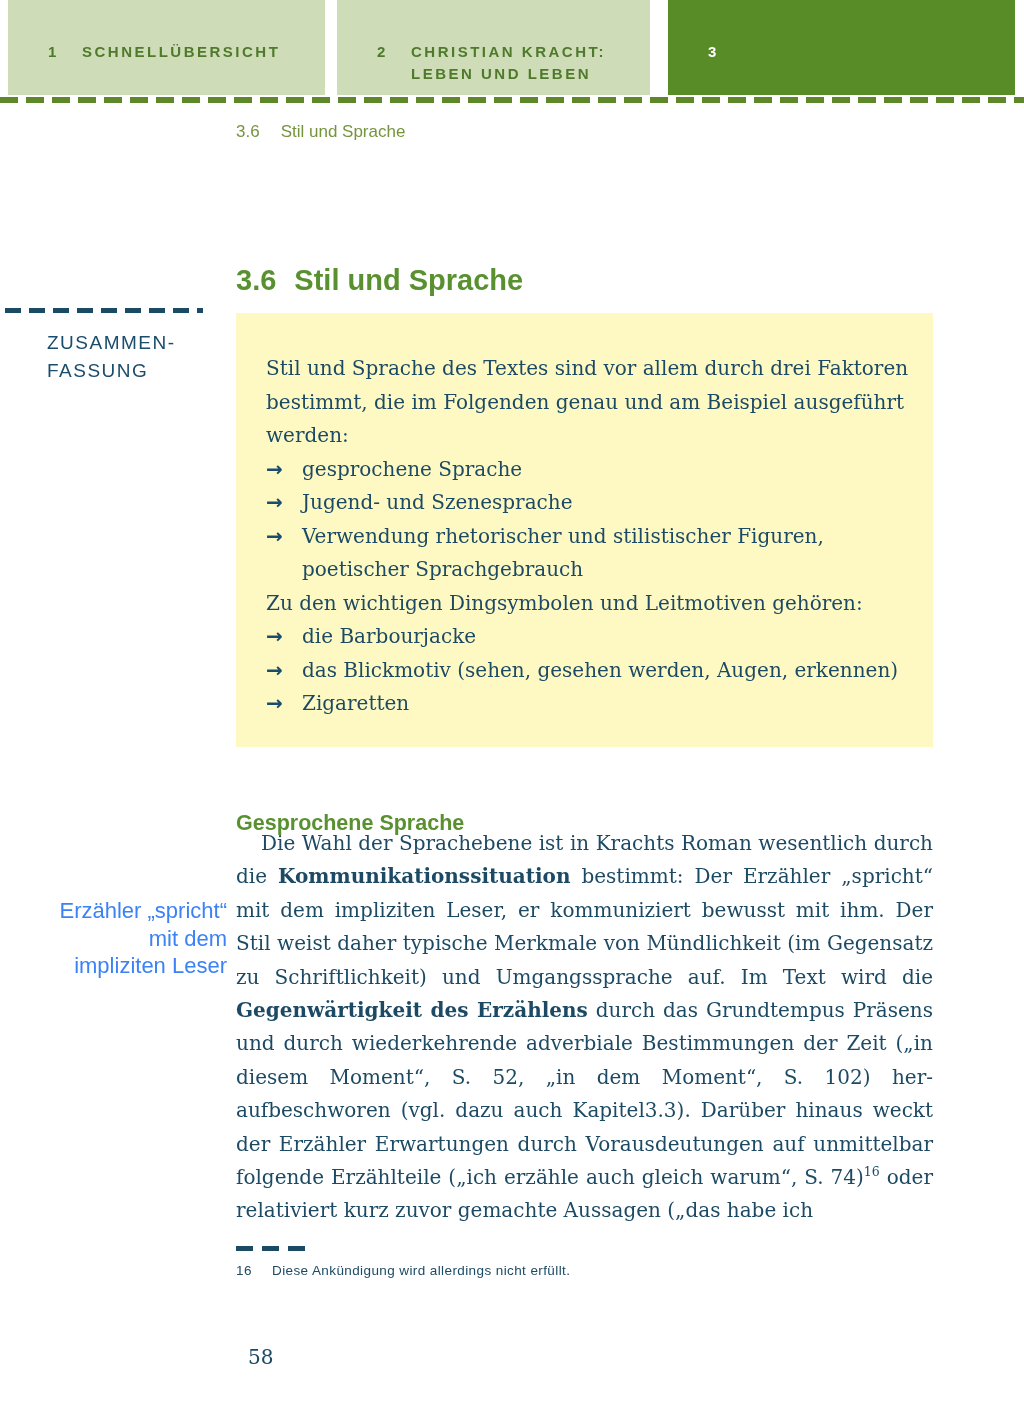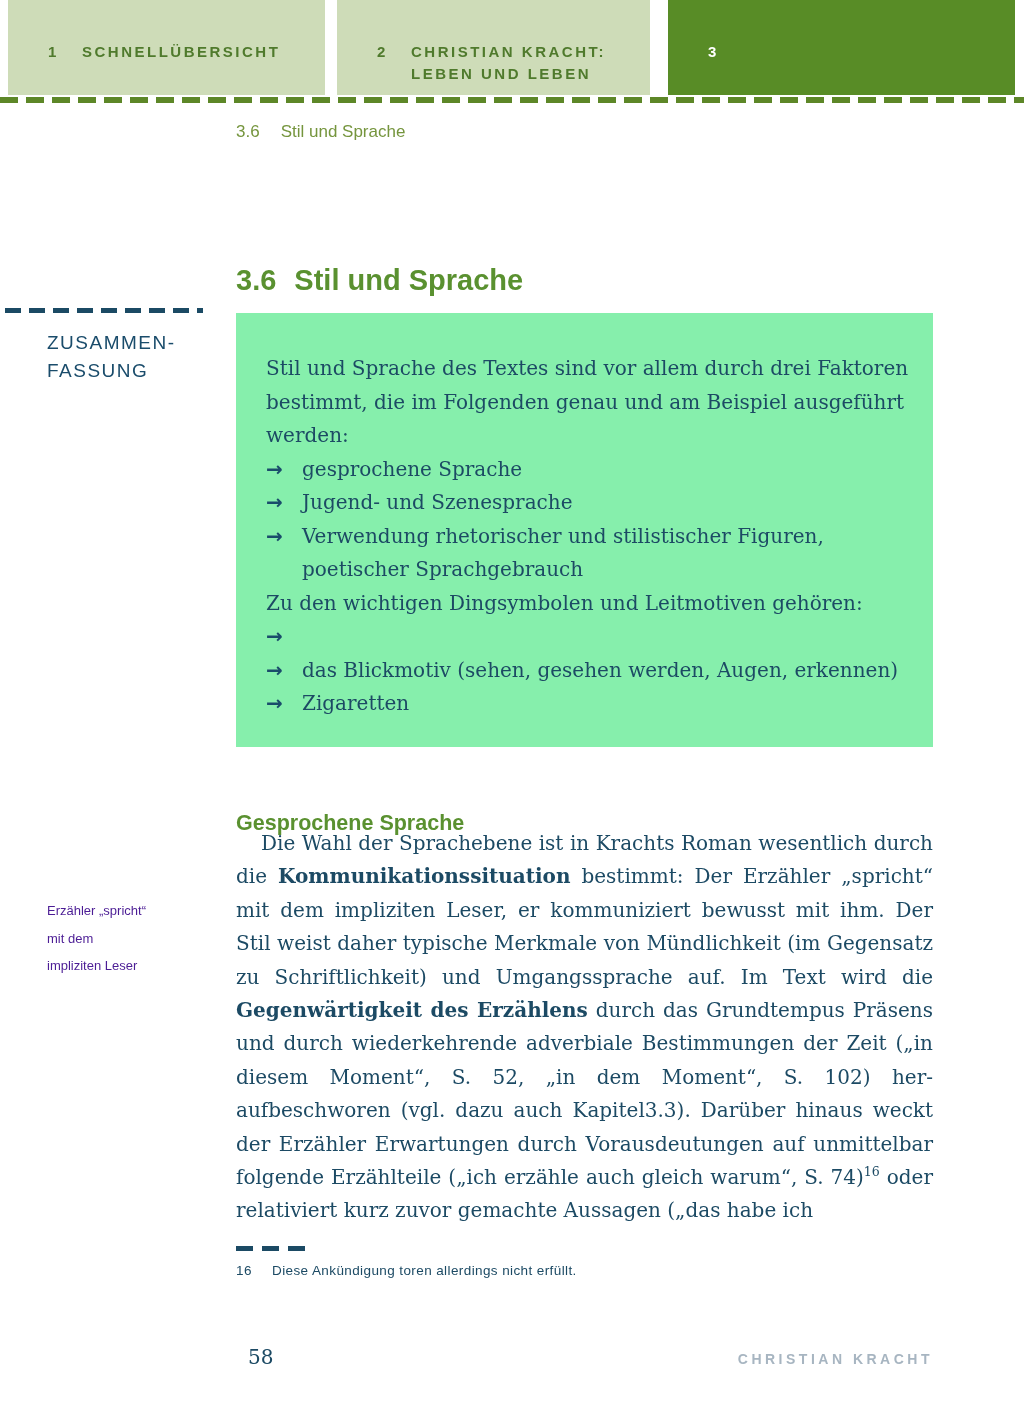--- a/index.html
+++ b/index.html
@@ -25,26 +25,26 @@
 
   
   .h1{position:absolute;left:236px;top:245px;font-size:29px;font-weight:bold;color:#5a9130;}
   .h1 .h1-num{display:inline-block;margin-right:18px;}
 
   
   .margin-rule{position:absolute;left:5px;top:308px;width:198px;height:5px;
                background:repeating-linear-gradient(90deg,#1b4a64 0 16px,#ffffff 16px 24px);}
   .margin-label{position:absolute;left:47px;top:329px;font-size:19px;font-weight:normal;
                 letter-spacing:1.5px;line-height:28px;color:#1a4c6b;white-space:pre-line;}
-  .margin-note{position:absolute;left:47px;top:897px;width:180px;font-size:13px;
-               line-height:27.5px;color:#4c1d95;white-space:pre-line;}
+  .margin-note{position:absolute;left:47px;top:897px;width:180px;font-size:22px;
+               line-height:27.5px;color:#3b82f6;white-space:pre-line;text-align:right;}
 
   
   .summary-box{position:absolute;left:236px;top:313px;width:697px;height:434px;
-               box-sizing:border-box;background:#86efac;padding:39px 22px 0 30px;
+               box-sizing:border-box;background:#fef9c3;padding:39px 22px 0 30px;
                font-family:"DejaVu Serif",serif;font-size:20px;line-height:33.5px;color:#1c4a64;}
   .summary-box p{margin:0;}
   .li{display:flex;}
   .li .arrow{flex:0 0 36px;font-family:"DejaVu Sans",sans-serif;font-weight:bold;color:#1a4c6b;}
 
   
   .h2{position:absolute;left:236px;top:793px;font-size:21.5px;font-weight:bold;color:#5a9130;}
   .body-par{position:absolute;left:236px;top:827px;width:697px;margin:0;
             font-family:"DejaVu Serif",serif;font-size:20px;line-height:33.4px;color:#1c4a64;
             text-align:justify;text-indent:25px;}
@@ -110,36 +110,36 @@
       <span class="arrow">→</span>
       <span>Jugend- und Szenesprache</span>
     </div>
     <div class="li">
       <span class="arrow">→</span>
       <span>Verwendung rhetorischer und stilistischer Figuren, poetischer Sprachgebrauch</span>
     </div>
     <p>Zu den wichtigen Dingsymbolen und Leitmotiven gehören:</p>
     <div class="li">
       <span class="arrow">→</span>
+      <span>die Barbourjacke</span>
     </div>
     <div class="li">
       <span class="arrow">→</span>
       <span>das Blickmotiv (sehen, gesehen werden, Augen, erkennen)</span>
     </div>
     <div class="li">
       <span class="arrow">→</span>
       <span>Zigaretten</span>
     </div>
   </section>
 
   <h2 class="h2">Gesprochene Sprache</h2>
   <p class="body-par"><span>Die Wahl der Sprachebene ist in Krachts Roman wesentlich durch die </span><span class="b">Kommunikationssituation</span><span> bestimmt: Der Erzähler „spricht“ mit dem impliziten Leser, er kommuniziert bewusst mit ihm. Der Stil weist daher typische Merkmale von Mündlichkeit (im Gegensatz zu Schriftlichkeit) und Umgangssprache auf. Im Text wird die </span><span class="b">Gegenwärtigkeit des Erzählens</span><span> durch das Grundtempus Präsens und durch wiederkehrende adverbiale Bestimmungen der Zeit („in diesem Moment“, S. 52, „in dem Moment“, S. 102) her­aufbeschworen (vgl. dazu auch Kapitel3.3). Darüber hinaus weckt der Erzähler Erwartungen durch Vorausdeutungen auf unmittel­bar folgende Erzählteile („ich erzähle auch gleich warum“, S. 74)</span><sup>16</sup><span> oder relativiert kurz zuvor gemachte Aussagen („das habe ich</span></p>
 
   <div class="footnote-rule"></div>
   <div class="footnote">
     <span class="fn-num">16</span>
-    <span>Diese Ankündigung toren allerdings nicht erfüllt.</span>
+    <span>Diese Ankündigung wird allerdings nicht erfüllt.</span>
   </div>
 
   <div class="page-number">58</div>
-  <div class="footer-title">CHRISTIAN KRACHT</div>
 
 </div>
 
 </body></html>

